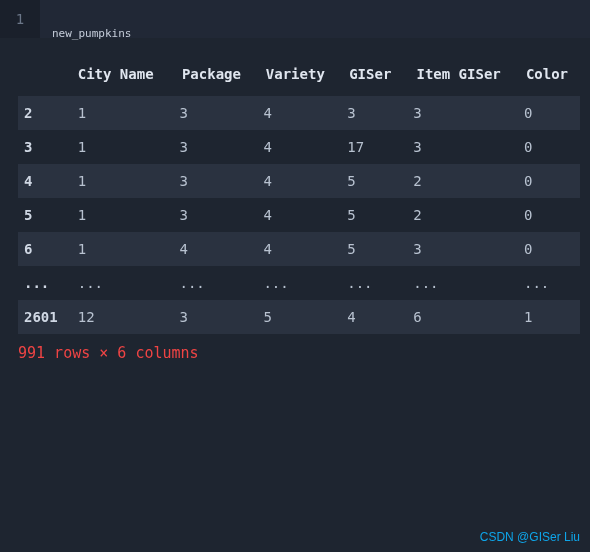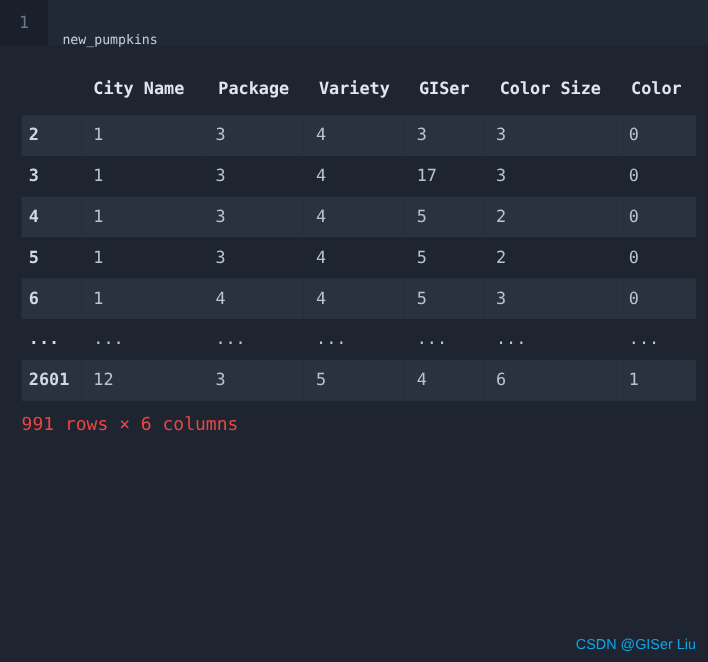--- a/index.html
+++ b/index.html
@@ -96,21 +96,21 @@
 
 <div class="output-area">
   <table>
     <thead>
       <tr>
         <th></th>
         <th>City Name</th>
         <th>Package</th>
         <th>Variety</th>
         <th>GISer</th>
-        <th>Color Size</th>
+        <th>Item GISer</th>
         <th>Color</th>
       </tr>
     </thead>
     <tbody id="tbody">
         <tr>
           <td>2</td>
           <td>1</td>
           <td>3</td>
           <td>4</td>
           <td>3</td>

